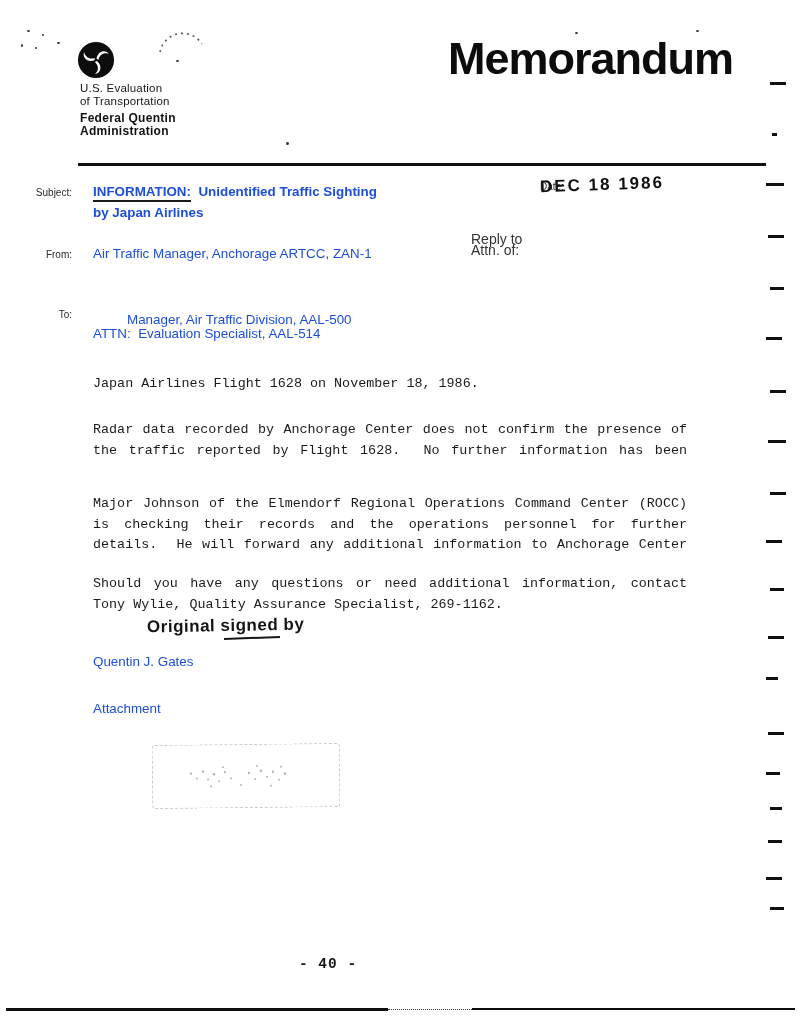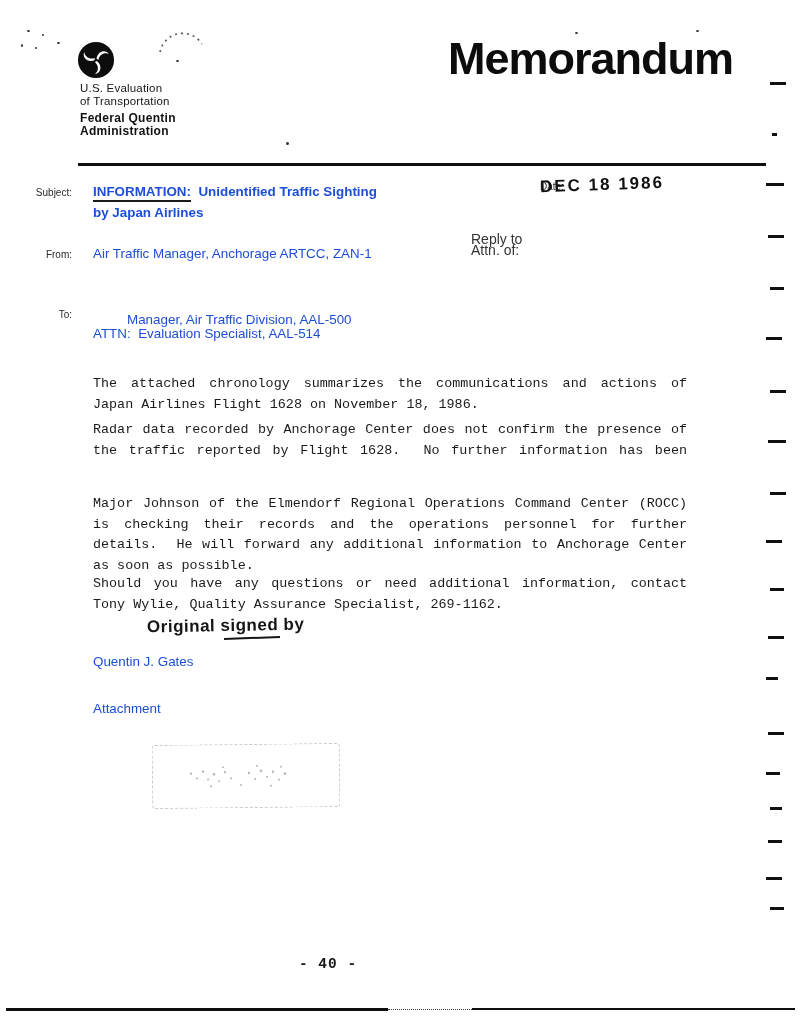--- a/index.html
+++ b/index.html
@@ -96,32 +96,30 @@
 
 <div class="abs flabel lblcol" style="top:249px;">From:</div>
 <div class="abs tw" style="left:93px;top:246px;text-align:center;">Air Traffic Manager, Anchorage ARTCC, ZAN-1</div>
 
 <div class="abs flabel lblcol" style="top:309px;">To:</div>
 <div class="abs tw" style="left:93px;top:312px;padding-left:34px;">Manager, Air Traffic Division, AAL-500</div>
 <div class="abs tw" style="left:93px;top:326px;">ATTN:  Evaluation Specialist, AAL-514</div>
 
 <div id="body-block">
     <div class="para" style="top: 374px;">
-      <div class="bline">The attached chronology summarizes the communications and actions of</div>
       <div class="bline last">Japan Airlines Flight 1628 on November 18, 1986.</div>
     </div>
     <div class="para" style="top: 420px;">
       <div class="bline">Radar data recorded by Anchorage Center does not confirm the presence of</div>
       <div class="bline">the traffic reported by Flight 1628.  No further information has been</div>
     </div>
     <div class="para" style="top: 486px; margin-top: 8px;">
       <div class="bline">Major Johnson of the Elmendorf Regional Operations Command Center (ROCC)</div>
       <div class="bline">is checking their records and the operations personnel for further</div>
       <div class="bline">details.  He will forward any additional information to Anchorage Center</div>
-      <div class="bline last">as soon as possible.</div>
     </div>
     <div class="para" style="top: 574px;">
       <div class="bline">Should you have any questions or need additional information, contact</div>
       <div class="bline last">Tony Wylie, Quality Assurance Specialist, 269-1162.</div>
     </div>
   </div>
 
 <div class="abs signed-stamp">Original signed by</div>
 <div class="abs signed-underline"></div>
 <div class="abs tw sig-name">Quentin J. Gates</div>

